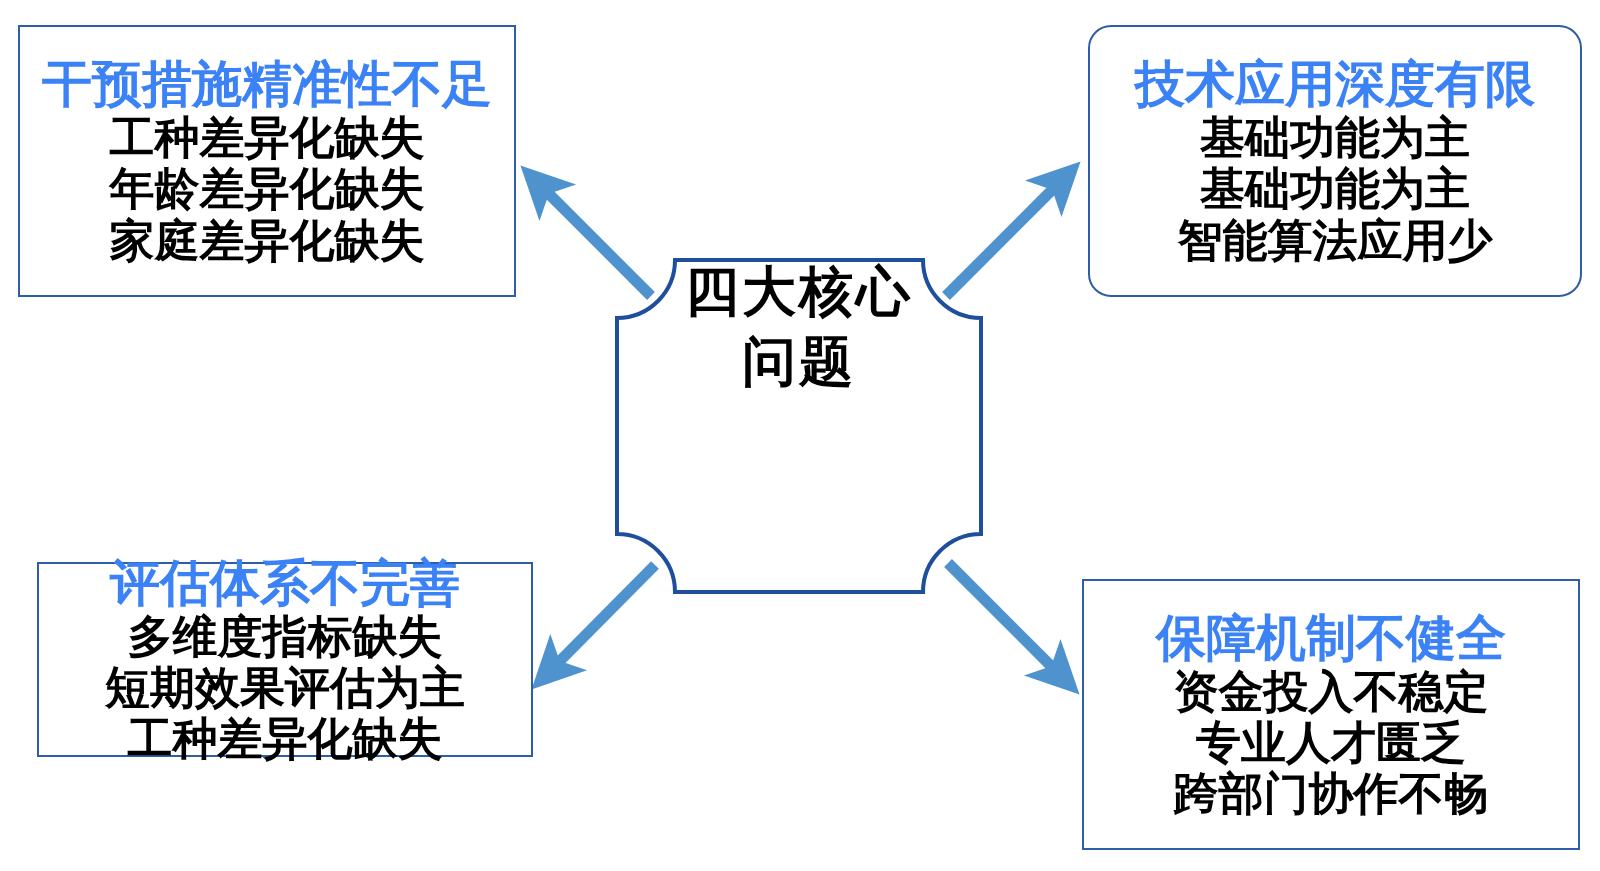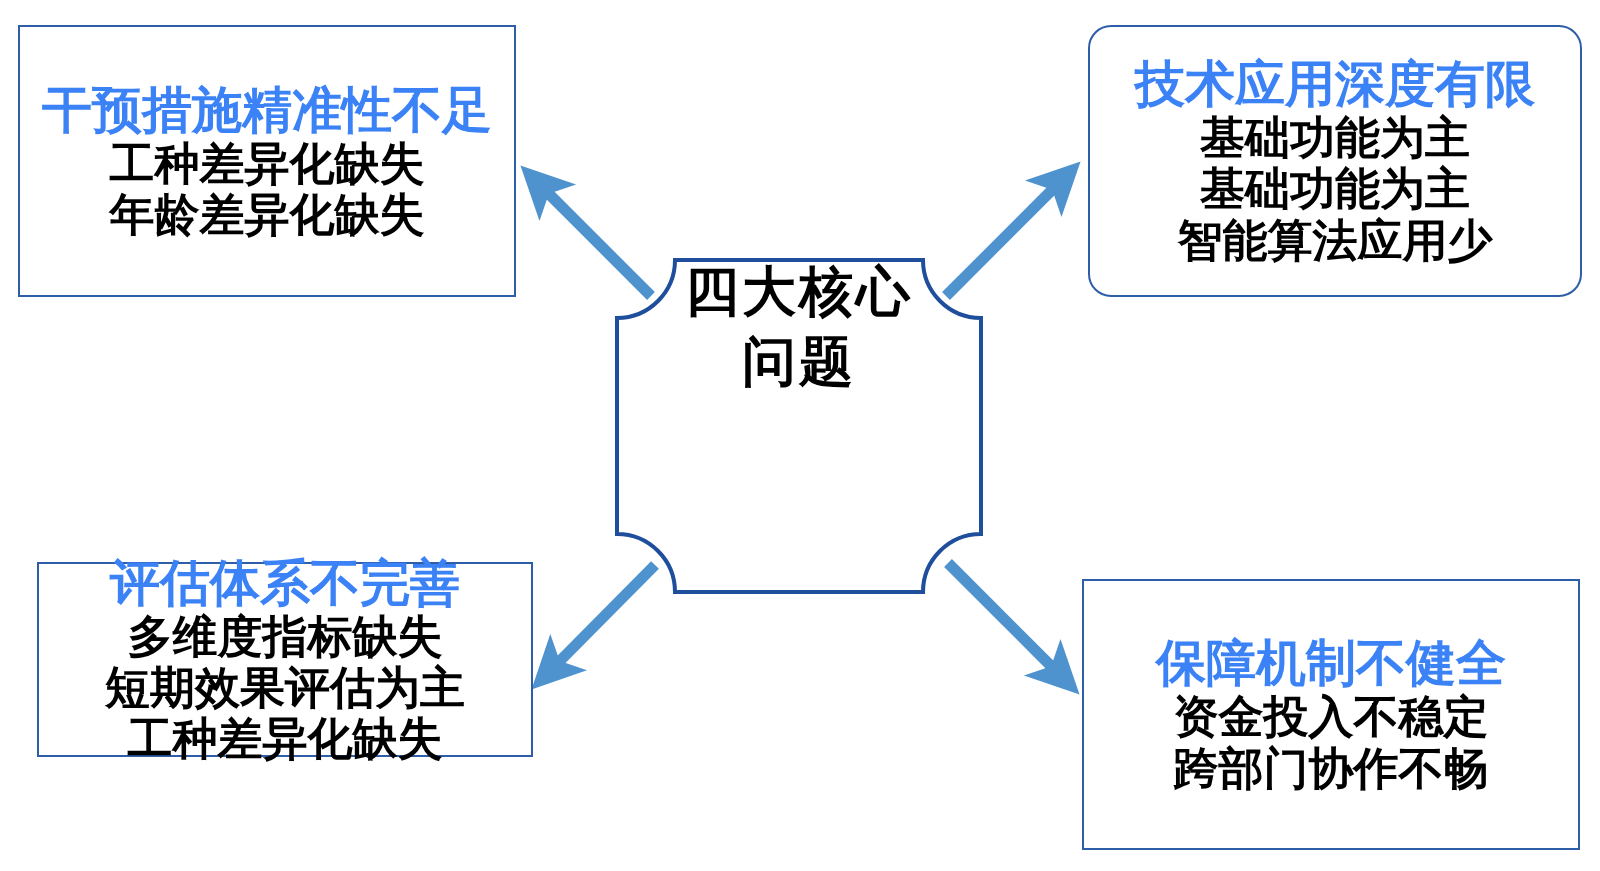--- a/index.html
+++ b/index.html
@@ -81,39 +81,41 @@
 
     <line x1="655" y1="565" x2="540" y2="681" stroke="#4E92CE" stroke-width="11" stroke-linecap="butt" marker-end="url(#ah)"></line>
 
     <line x1="948" y1="563" x2="1071" y2="686" stroke="#4E92CE" stroke-width="11" stroke-linecap="butt" marker-end="url(#ah)"></line>
   </svg>
 
   <div class="card" id="card-tl">
     <div class="card-title">干预措施精准性不足</div>
     <div class="card-line">工种差异化缺失</div>
     <div class="card-line">年龄差异化缺失</div>
+    <div class="card-line">家庭差异化缺失</div>
   </div>
 
   <div class="card" id="card-tr">
     <div class="card-title">技术应用深度有限</div>
     <div class="card-line">基础功能为主</div>
     <div class="card-line">基础功能为主</div>
     <div class="card-line">智能算法应用少</div>
   </div>
 
   <div class="card" id="card-bl">
     <div class="card-title">评估体系不完善</div>
     <div class="card-line">多维度指标缺失</div>
     <div class="card-line">短期效果评估为主</div>
     <div class="card-line">工种差异化缺失</div>
   </div>
 
   <div class="card" id="card-br">
     <div class="card-title">保障机制不健全</div>
     <div class="card-line">资金投入不稳定</div>
+    <div class="card-line">专业人才匮乏</div>
     <div class="card-line">跨部门协作不畅</div>
   </div>
 
   <div id="center-wrap">
     <svg width="372" height="340" viewBox="0 0 372 340">
       <path d="M 62 4
                L 310 4
                A 58 58 0 0 0 368 62
                L 368 278
                A 58 58 0 0 0 310 336

